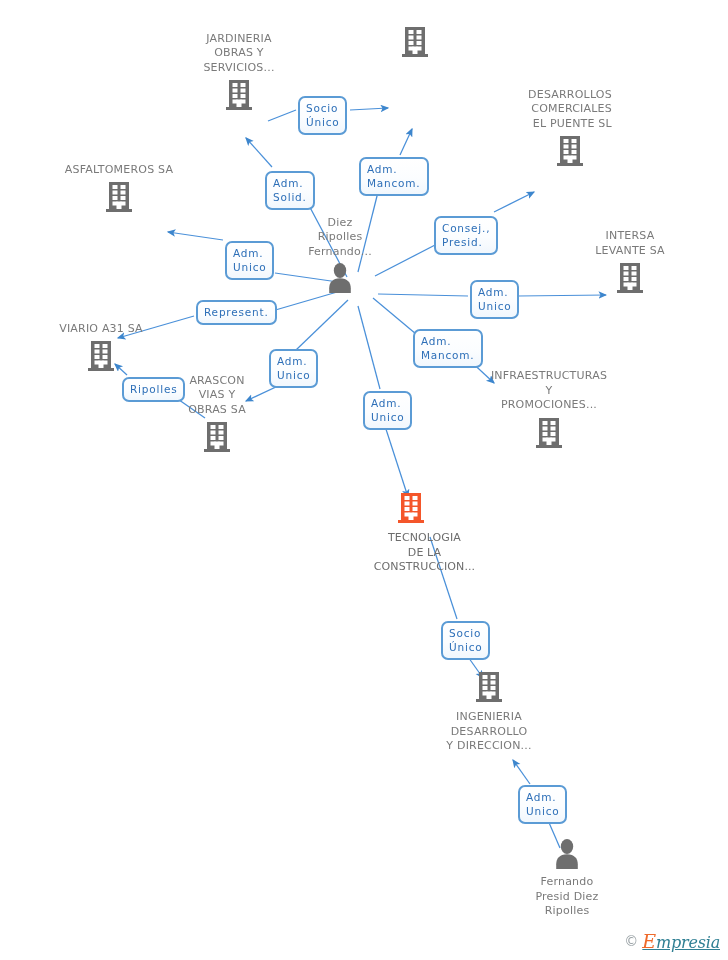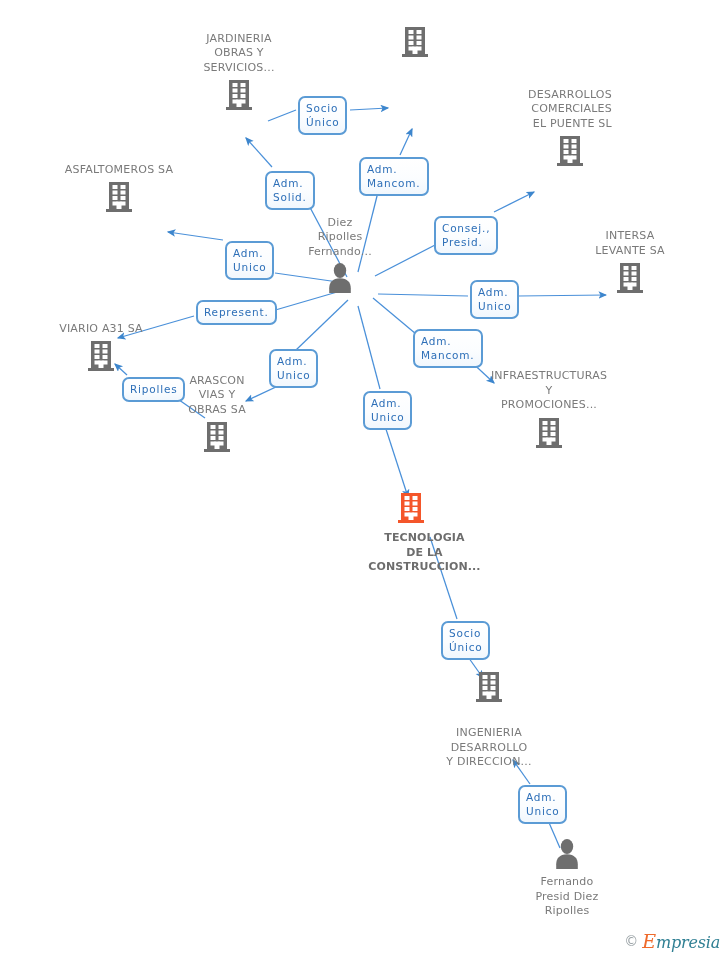--- a/index.html
+++ b/index.html
@@ -34,21 +34,21 @@
   }
   .node .label {
     font-size: 11px;
     line-height: 14.5px;
     color: #7a7a7a;
     letter-spacing: 0.2px;
     white-space: pre-line;
   }
   .node.highlight .label {
     color: #6d6d6d;
-    font-weight: bold;
+    font-weight: normal;
     font-size: 11px;
     letter-spacing: 0.1px;
     margin-left: 27px;
   }
   .node.label-above .label { order: 0; margin-bottom: 3px; }
   .node.label-above .glyph { order: 1; }
   .node.label-below .glyph { order: 0; }
   .node.label-below .label { order: 1; margin-top: 2px; }
   .glyph { display: block; }
   
@@ -74,20 +74,21 @@
     gap: 4px;
     font-size: 15px;
   }
   #watermark .cmark { color: #9aa2a6; font-size: 14px; }
   #watermark .brand {
     font-family: "DejaVu Serif", "Liberation Serif", serif;
     font-style: italic;
     font-size: 16px;
     color: #2f7f93;
     letter-spacing: -0.2px;
+    text-decoration: underline;
   }
   #watermark .brand .e { color: #ef6a2b; font-size: 19px; }
 </style>
 </head>
 <body>
 
 <div id="canvas">
 
   <svg id="edges" viewBox="0 0 728 960" xmlns="http://www.w3.org/2000/svg">
     <defs>
@@ -320,21 +321,21 @@
               <rect x="16.5" y="16" width="5" height="4"></rect>
               <rect x="8.5" y="21.5" width="5" height="4"></rect>
               <rect x="16.5" y="21.5" width="5" height="4"></rect>
               <rect x="12.5" y="21.5" width="5" height="7.5"></rect>
             </g>
           </svg></span>
         <span class="label">TECNOLOGIA
 DE LA
 CONSTRUCCION...</span>
       </div>
-      <div class="node label-below" style="left: 489px; top: 670px; gap: 16px;">
+      <div class="node label-below" style="left: 489px; top: 670px;">
         <span class="glyph"><svg width="30" height="34" viewBox="0 0 30 34">
             <g fill="#6e6e6e">
               <rect x="5" y="2" width="20" height="28"></rect>
               <rect x="2" y="29" width="26" height="3"></rect>
             </g>
             <g fill="#ffffff">
               <rect x="8.5" y="5" width="5" height="4"></rect>
               <rect x="16.5" y="5" width="5" height="4"></rect>
               <rect x="8.5" y="10.5" width="5" height="4"></rect>
               <rect x="16.5" y="10.5" width="5" height="4"></rect>

